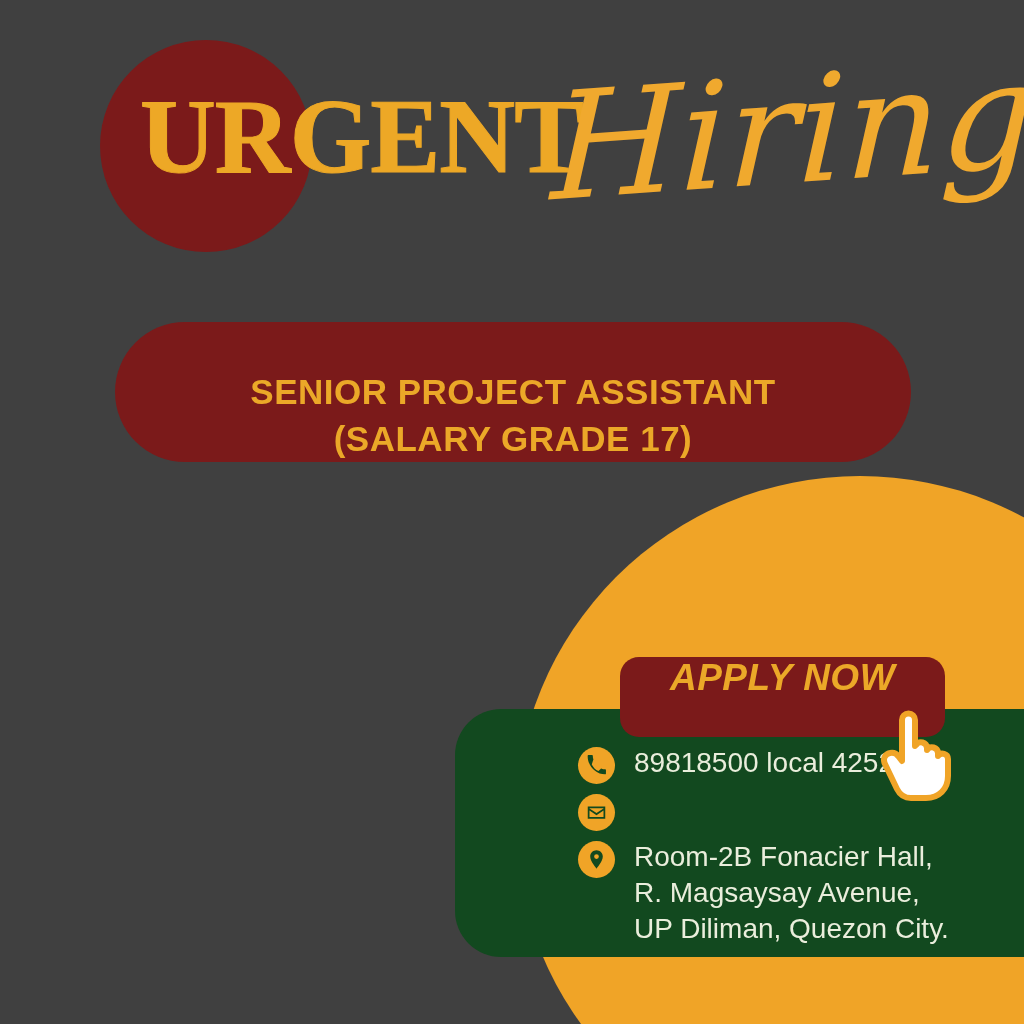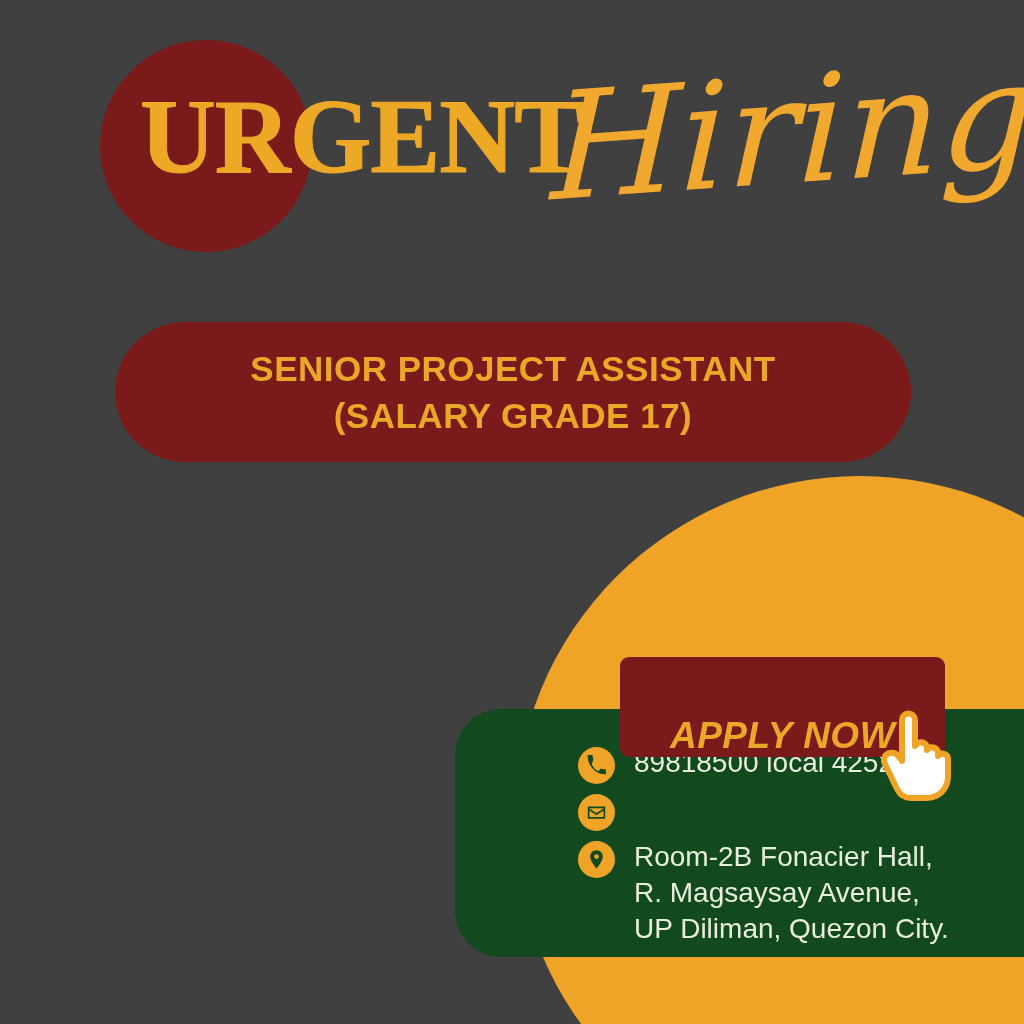--- a/index.html
+++ b/index.html
@@ -83,21 +83,21 @@
     position: absolute;
     left: 115px;
     top: 322px;
     width: 796px;
     height: 140px;
     border-radius: 70px;
     background: #7B1A1A;
     display: flex;
     flex-direction: column;
     align-items: center;
-    justify-content: center;
+    justify-content: flex-end;
     box-sizing: border-box;
   }
   .title-line {
     color: #EBA828;
     font-family: "Liberation Sans", sans-serif;
     font-weight: bold;
     font-size: 35px;
     letter-spacing: 0.5px;
     line-height: 1.35;
     text-align: center;
@@ -146,25 +146,25 @@
     line-height: 36px;
     white-space: pre-line;
   }
 
   
   .apply-btn {
     position: absolute;
     left: 620px;
     top: 657px;
     width: 325px;
-    height: 100px;
+    height: 80px;
     background: #7B1A1A;
-    border-radius: 9px;
-    display: flex;
-    align-items: flex-end;
+    border-radius: 19px;
+    display: flex;
+    align-items: flex-start;
     justify-content: center;
     border: none;
     cursor: pointer;
     padding: 0;
   }
   .apply-label {
     color: #EBA828;
     font-family: "Liberation Sans", sans-serif;
     font-weight: bold;
     font-style: italic;

